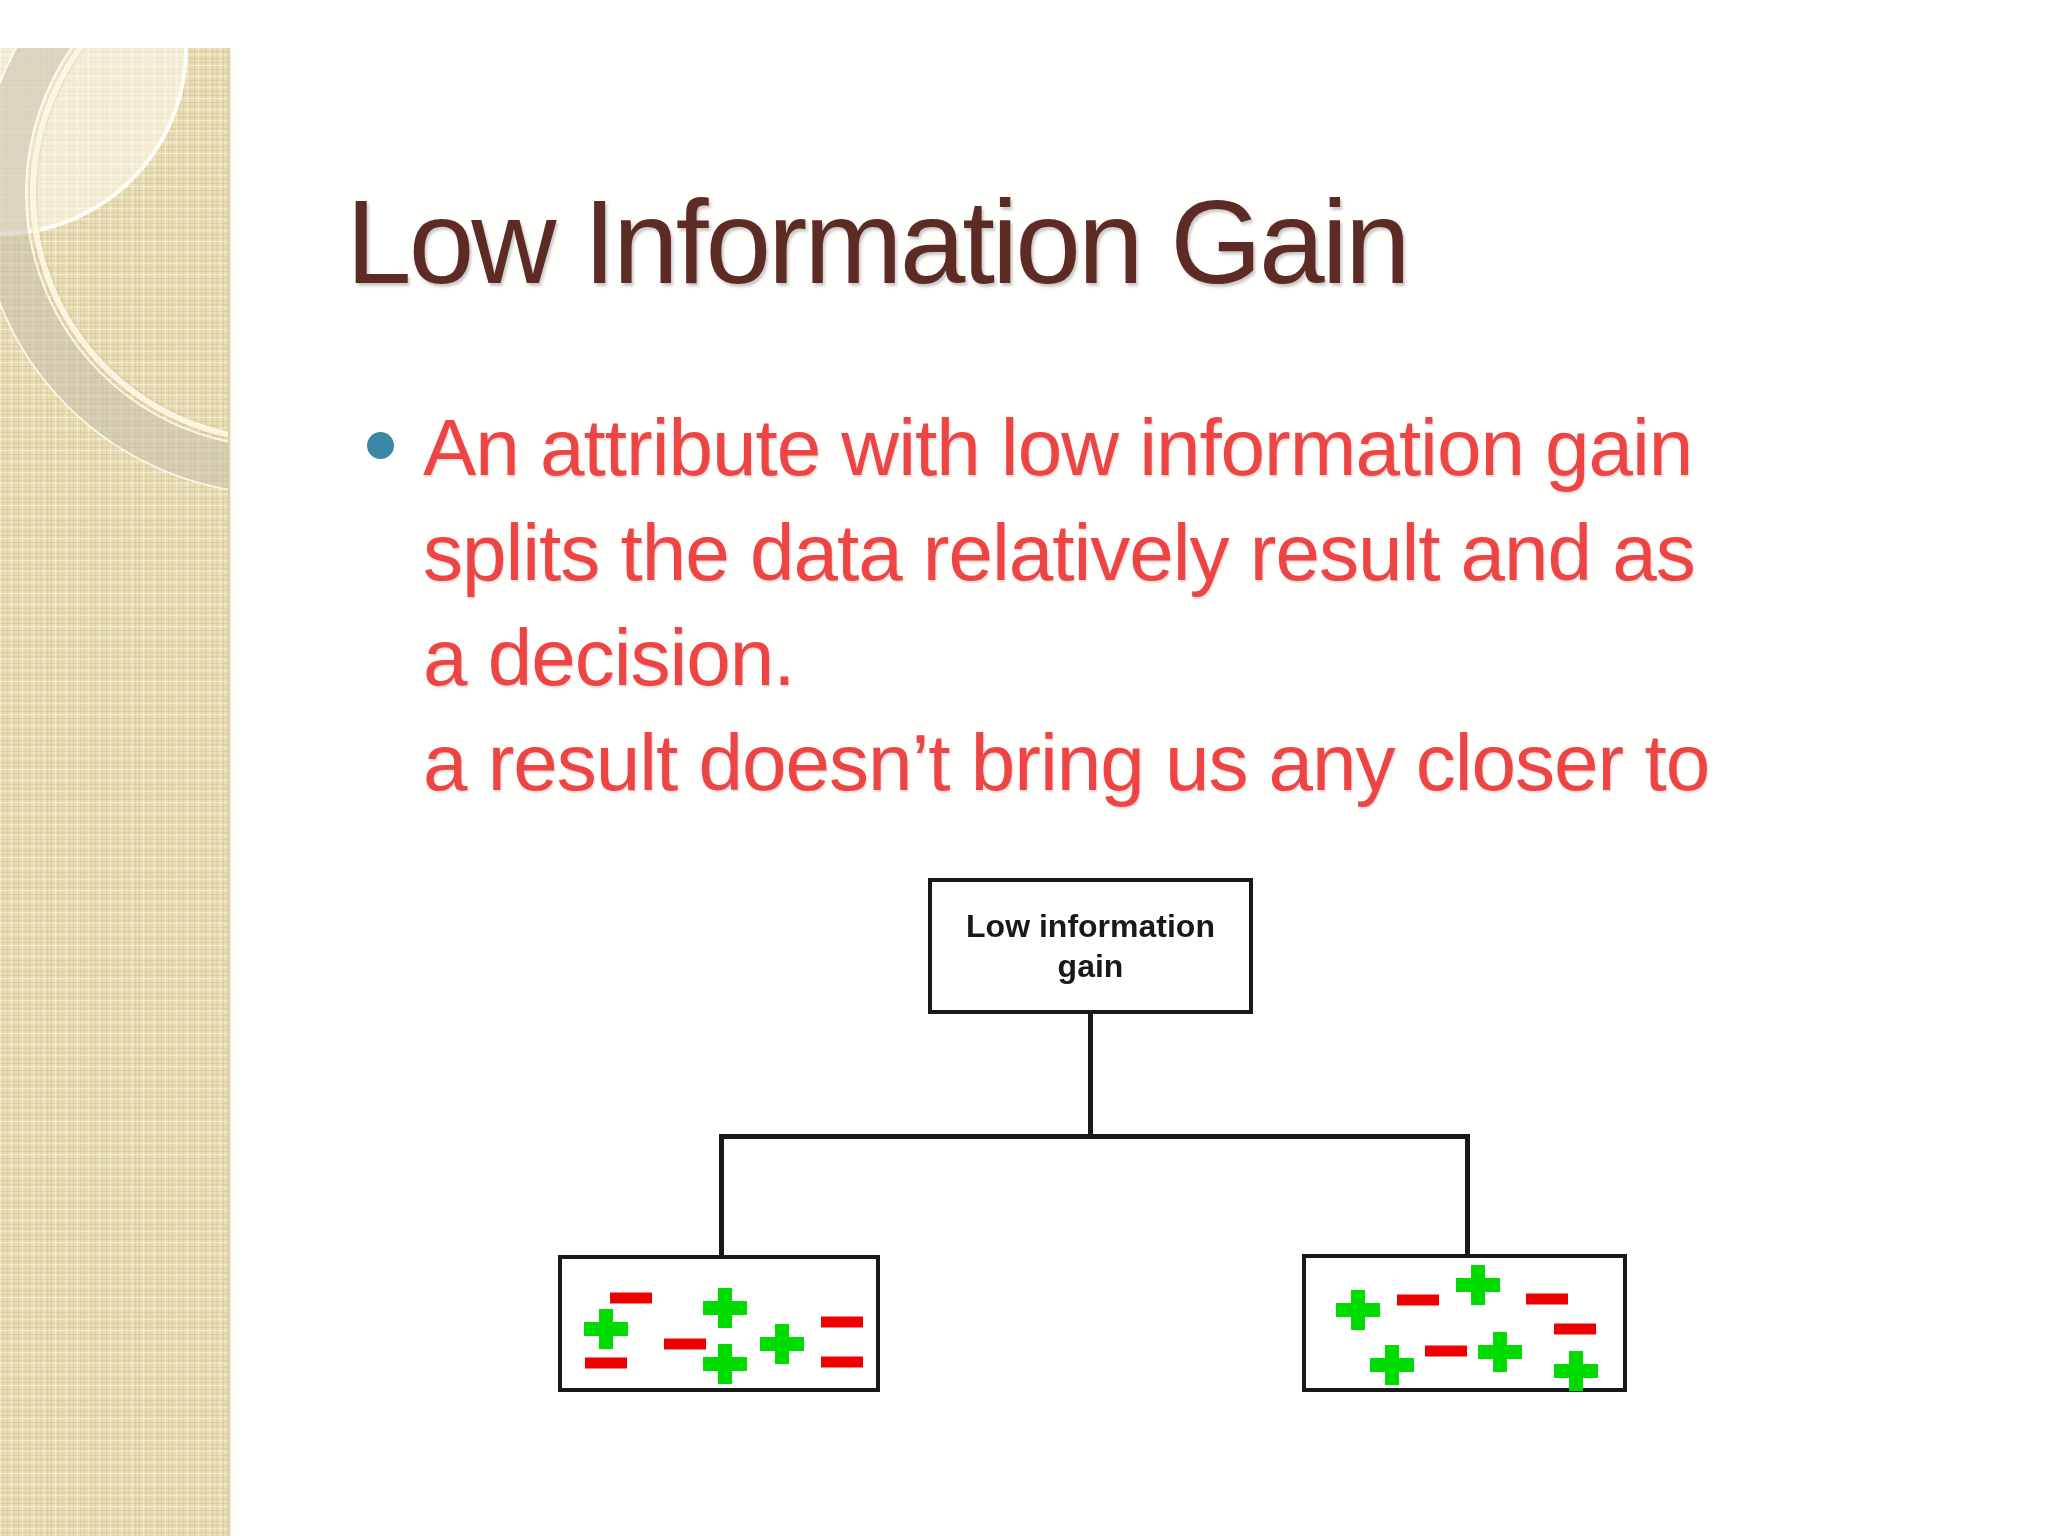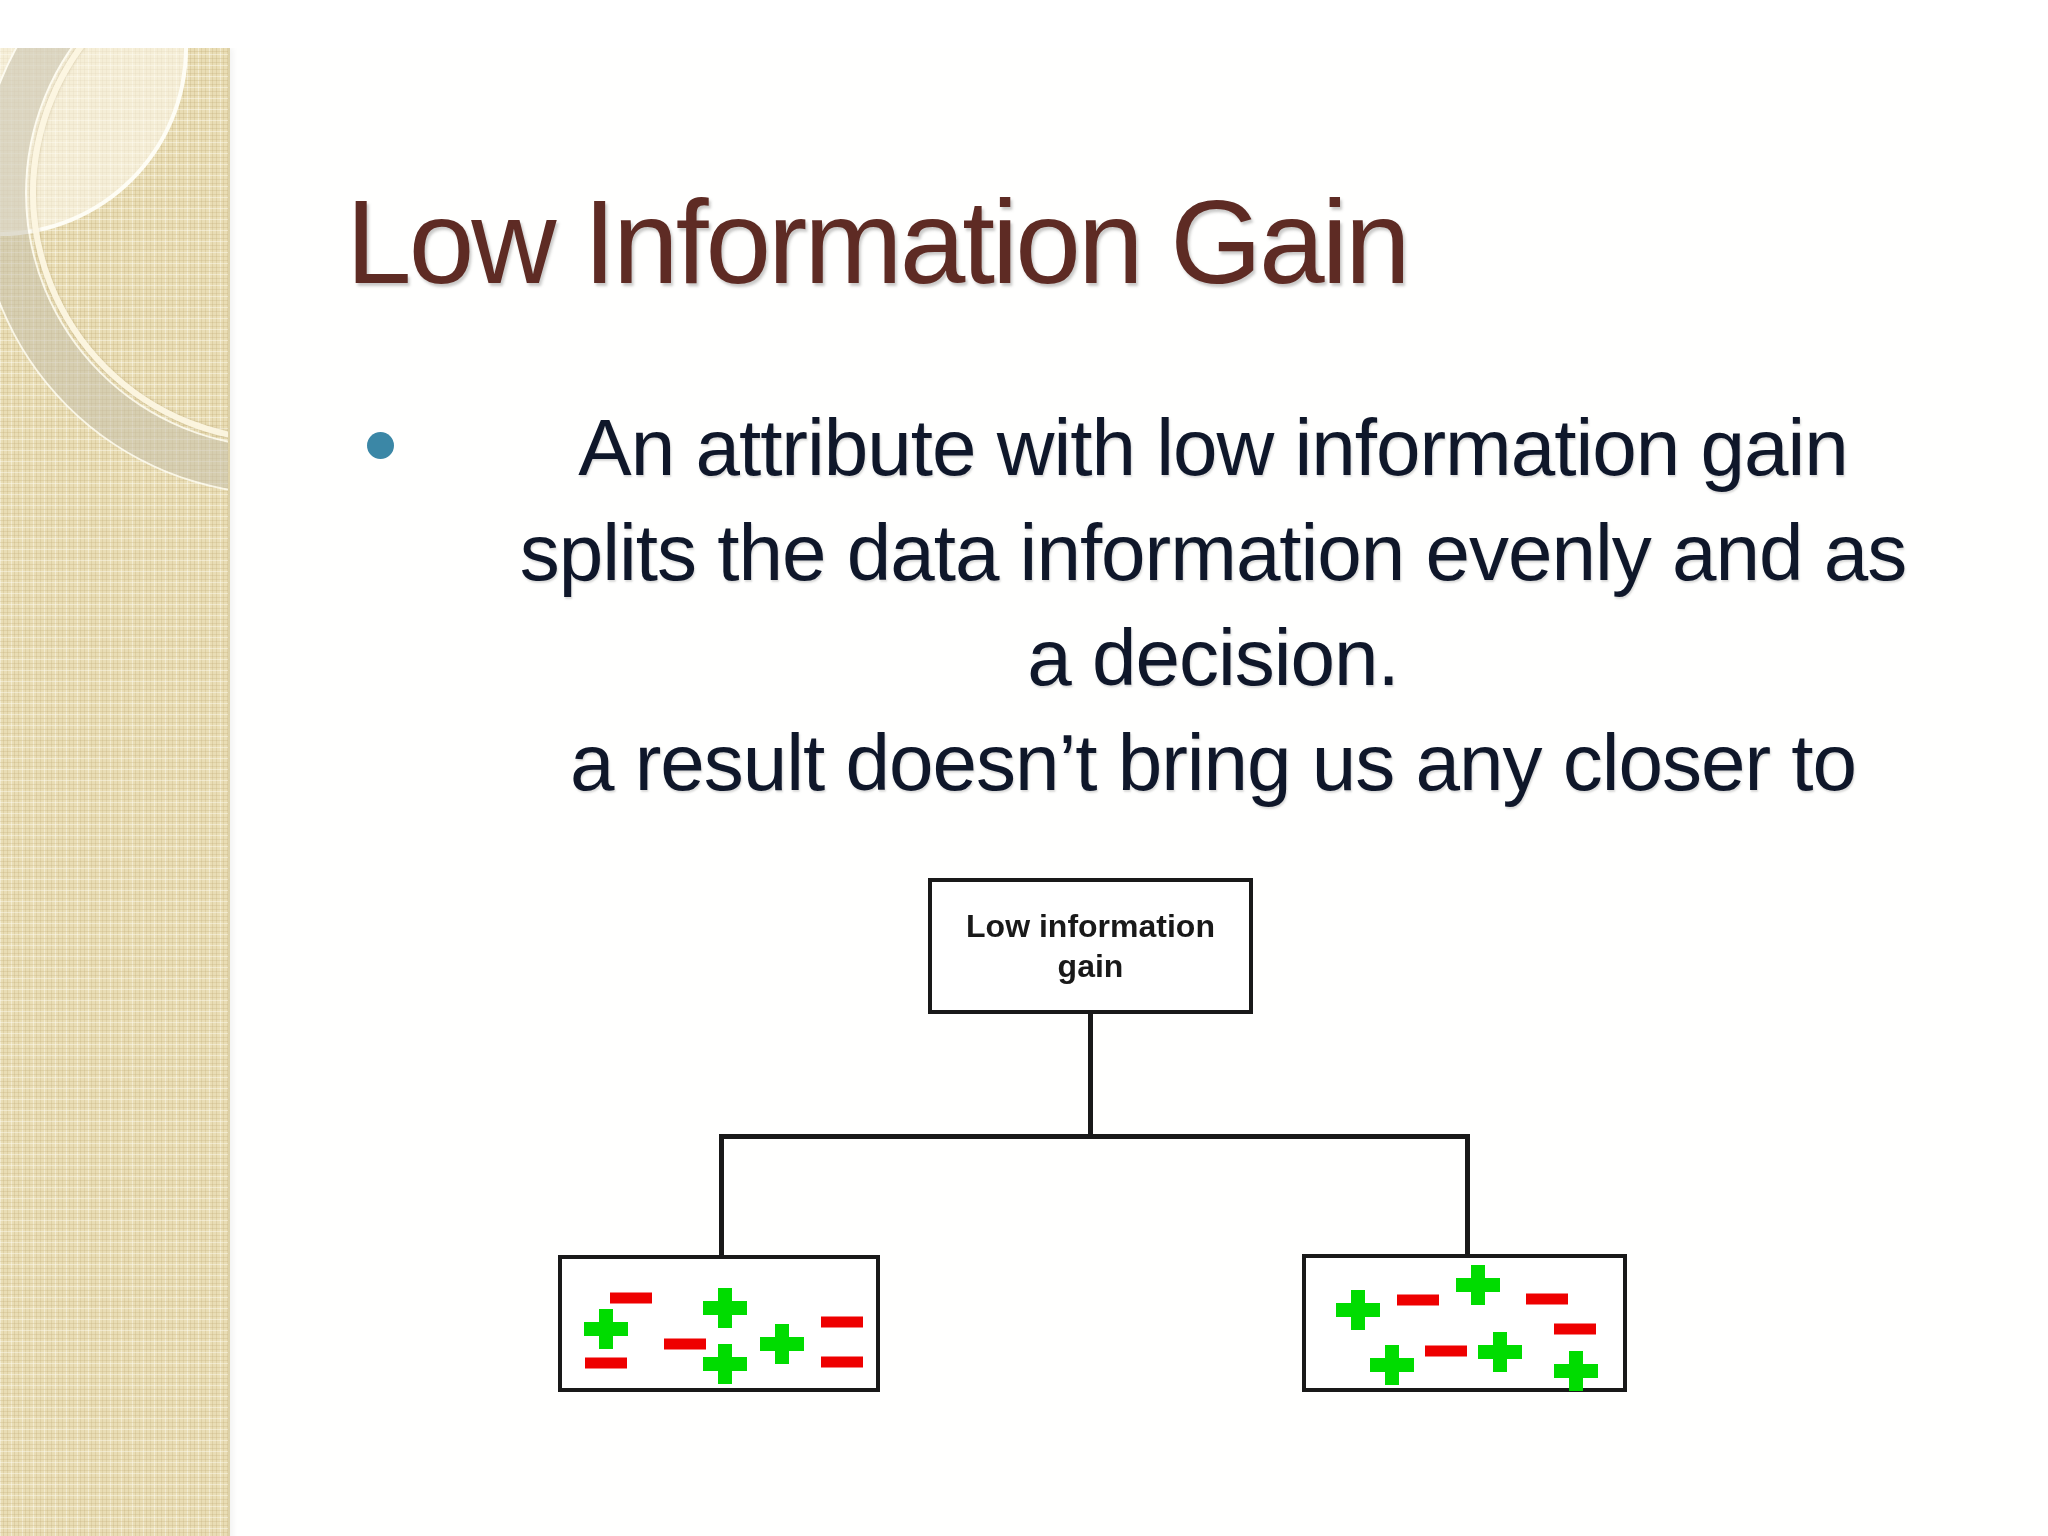--- a/index.html
+++ b/index.html
@@ -104,23 +104,23 @@
   <aside class="sidebar">
     <div class="corner-light"></div>
     <div class="ring ring-thick"></div>
     <div class="ring ring-thin"></div>
   </aside>
 
   <h1 class="title" style="color: rgb(94, 43, 36);">Low Information Gain</h1>
 
   <div class="bullet-dot" style="background: rgb(59, 135, 166);"></div>
 
-  <div class="body-text" style="color: #0f172a; text-align: center;">
+  <div class="body-text" style="color: #ef4444;">
     <div>An attribute with low information gain</div>
-    <div>splits the data information evenly and as</div>
+    <div>splits the data relatively result and as</div>
     <div>a decision.</div>
     <div>a result doesn’t bring us any closer to</div>
   </div>
 
   <div class="node root-box">
     <span>Low information gain</span>
   </div>
 
   <div class="cline v-root" style="background: rgb(25, 25, 25);"></div>
   <div class="cline h-main" style="background: rgb(25, 25, 25);"></div>

